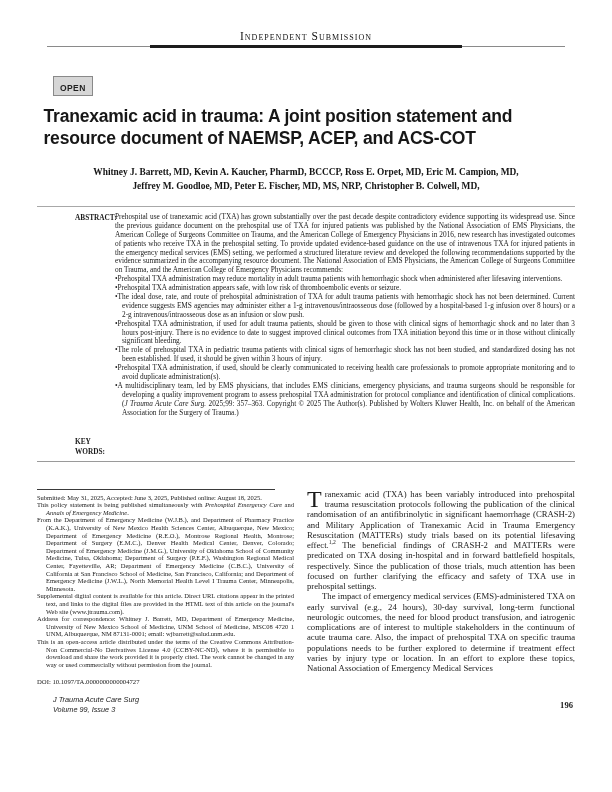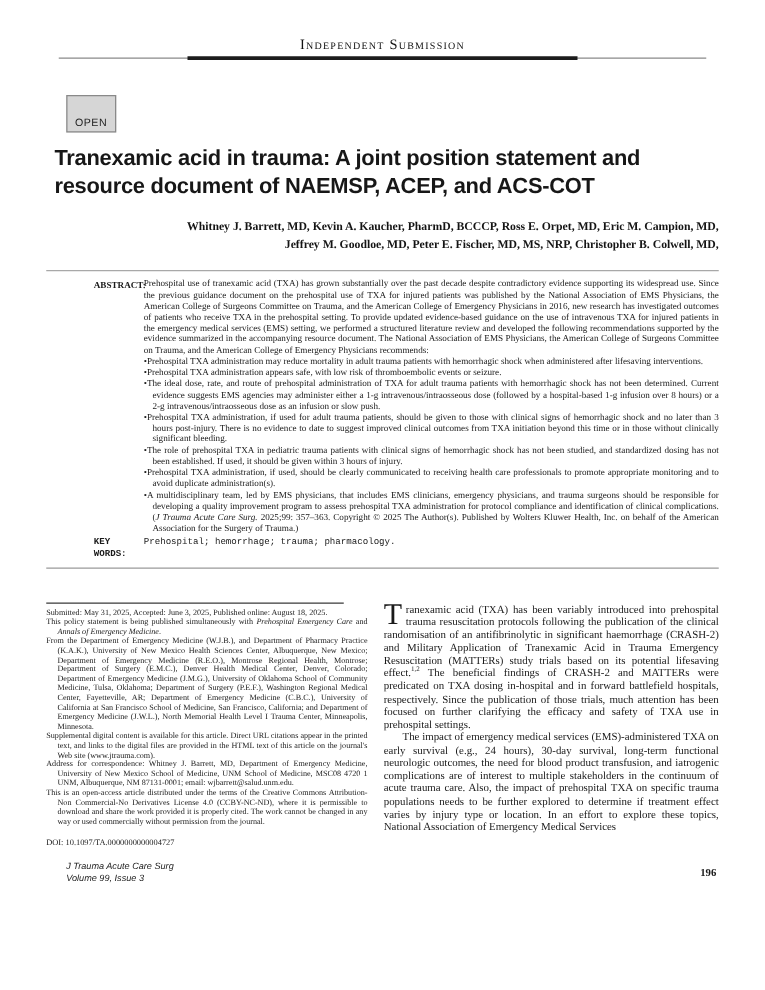--- a/index.html
+++ b/index.html
@@ -12,45 +12,45 @@
   
   .running-head{
     text-align:center;font-variant:small-caps;font-size:11.5px;
     letter-spacing:1px;color:#111;
   }
   .head-rule{position:relative;height:4px;margin-top:3px;}
   .head-rule .thin{position:absolute;top:1px;left:10px;right:10px;height:1px;background:#8a8a8a;}
   .head-rule .thick{position:absolute;top:0;left:50%;transform:translateX(-50%);width:312px;height:3px;background:#1c1c1c;}
   
   .open-badge{
-    display:inline-block;margin:27px 0 0 16px;padding:16px 6px 2px 6px;
+    display:inline-block;margin:27px 0 0 16px;padding:6px 6px 2px 6px;
     background:#d6d6d6;border:1px solid #898989;
-    font-family:"Liberation Sans",sans-serif;font-weight:normal;font-size:8.5px;
+    font-family:"Liberation Sans",sans-serif;font-weight:bold;font-size:8.5px;
     color:#1f1f1f;letter-spacing:.4px;
   }
   
   .title{
     font-family:"Liberation Sans",sans-serif;font-weight:600;
     font-size:17.5px;line-height:1.28;text-align:left;
     margin:9px auto 0 auto;max-width:525px;color:#171717;letter-spacing:-0.2px;
   }
   
-  .authors{margin-top:15px;text-align:right;font-weight:bold;font-size:9.4px;line-height:1.5;color:#141414;}
+  .authors{margin-top:15px;text-align:center;font-weight:bold;font-size:9.4px;line-height:1.5;color:#141414;}
   .authors .it{font-style:italic;font-weight:normal;}
   
   .abstract{margin-top:13px;border-top:1px solid #a8a8a8;border-bottom:1.5px solid #9a9a9a;padding:6px 0 5px 0;}
   .ab-row{display:flex;padding-left:38px;}
   .ab-label{width:40px;flex:0 0 40px;font-weight:bold;font-size:7.3px;line-height:1.25;}
   .ab-body{flex:1;font-size:7.3px;line-height:1.22;text-align:justify;}
   .ab-body p{margin:0;}
   .ab-list{margin:0;padding:0;list-style:none;}
   .ab-list li{padding-left:7px;text-indent:-7px;text-align:justify;}
   .ab-list li::before{content:"\2022 ";}
   .it{font-style:italic;}
-  .kw{margin-top:3px;font-family:Liberation Mono, monospace;}
+  .kw{margin-top:20px;}
   
   .columns{display:flex;gap:13px;margin-top:27px;}
   .col-left{width:257px;flex:0 0 257px;}
   .col-right{flex:1;}
   .fn-rule{width:238px;border-top:1px solid #3a3a3a;margin-bottom:4px;}
   .fn{font-size:6.5px;line-height:1.17;margin:0;padding-left:9px;text-indent:-9px;text-align:justify;}
   .doi{font-size:6.7px;margin:10px 0 0 0;}
   .journal-info{
     margin-top:10px;font-family:"Liberation Sans",sans-serif;
     font-style:italic;font-size:7.3px;line-height:1.3;color:#222;margin-left:16px;
@@ -94,21 +94,20 @@
           <li>The ideal dose, rate, and route of prehospital administration of TXA for adult trauma patients with hemorrhagic shock has not been determined. Current evidence suggests EMS agencies may administer either a 1-g intravenous/intraosseous dose (followed by a hospital-based 1-g infusion over 8 hours) or a 2-g intravenous/intraosseous dose as an infusion or slow push.</li>
           <li>Prehospital TXA administration, if used for adult trauma patients, should be given to those with clinical signs of hemorrhagic shock and no later than 3 hours post-injury. There is no evidence to date to suggest improved clinical outcomes from TXA initiation beyond this time or in those without clinically significant bleeding.</li>
           <li>The role of prehospital TXA in pediatric trauma patients with clinical signs of hemorrhagic shock has not been studied, and standardized dosing has not been established. If used, it should be given within 3 hours of injury.</li>
           <li>Prehospital TXA administration, if used, should be clearly communicated to receiving health care professionals to promote appropriate monitoring and to avoid duplicate administration(s).</li>
           <li><span>A multidisciplinary team, led by EMS physicians, that includes EMS clinicians, emergency physicians, and trauma surgeons should be responsible for developing a quality improvement program to assess prehospital TXA administration for protocol compliance and identification of clinical complications. (</span><span class="it">J Trauma Acute Care Surg.</span><span> 2025;99: 357–363. Copyright © 2025 The Author(s). Published by Wolters Kluwer Health, Inc. on behalf of the American Association for the Surgery of Trauma.)</span></li>
         </ul>
       </div>
     </div>
     <div class="ab-row kw">
       <div class="ab-label">KEY WORDS:</div>
-      <div class="ab-body">Prehospital; hemorrhage; trauma; pharmacology.</div>
     </div>
   </section>
 
   <div class="columns">
 
     <aside class="col-left">
       <div class="fn-rule"></div>
       <p class="fn">Submitted: May 31, 2025, Accepted: June 3, 2025, Published online: August 18, 2025.</p>
       <p class="fn"><span>This policy statement is being published simultaneously with </span><span class="it">Prehospital Emergency Care</span><span> and </span><span class="it">Annals of Emergency Medicine</span><span>.</span></p>
       <p class="fn">From the Department of Emergency Medicine (W.J.B.), and Department of Pharmacy Practice (K.A.K.), University of New Mexico Health Sciences Center, Albuquerque, New Mexico; Department of Emergency Medicine (R.E.O.), Montrose Regional Health, Montrose; Department of Surgery (E.M.C.), Denver Health Medical Center, Denver, Colorado; Department of Emergency Medicine (J.M.G.), University of Oklahoma School of Community Medicine, Tulsa, Oklahoma; Department of Surgery (P.E.F.), Washington Regional Medical Center, Fayetteville, AR; Department of Emergency Medicine (C.B.C.), University of California at San Francisco School of Medicine, San Francisco, California; and Department of Emergency Medicine (J.W.L.), North Memorial Health Level I Trauma Center, Minneapolis, Minnesota.</p>

